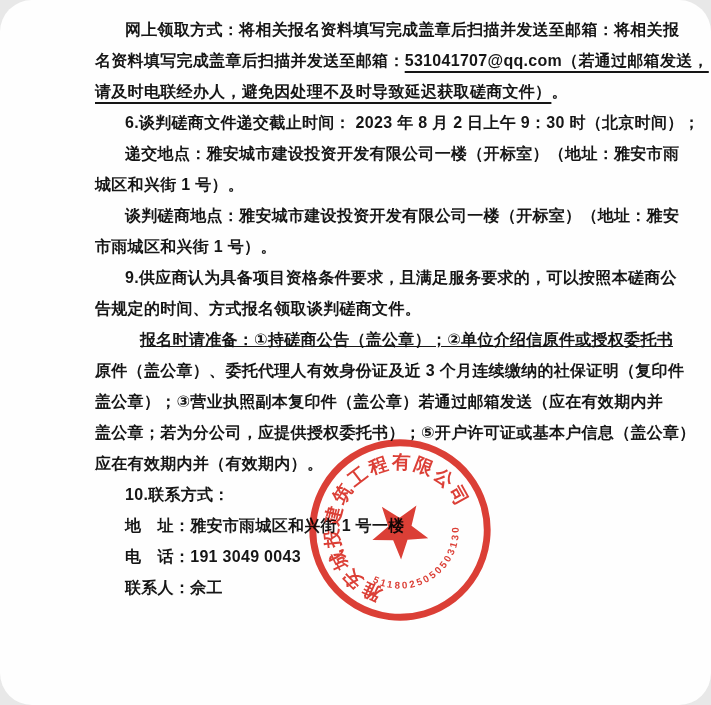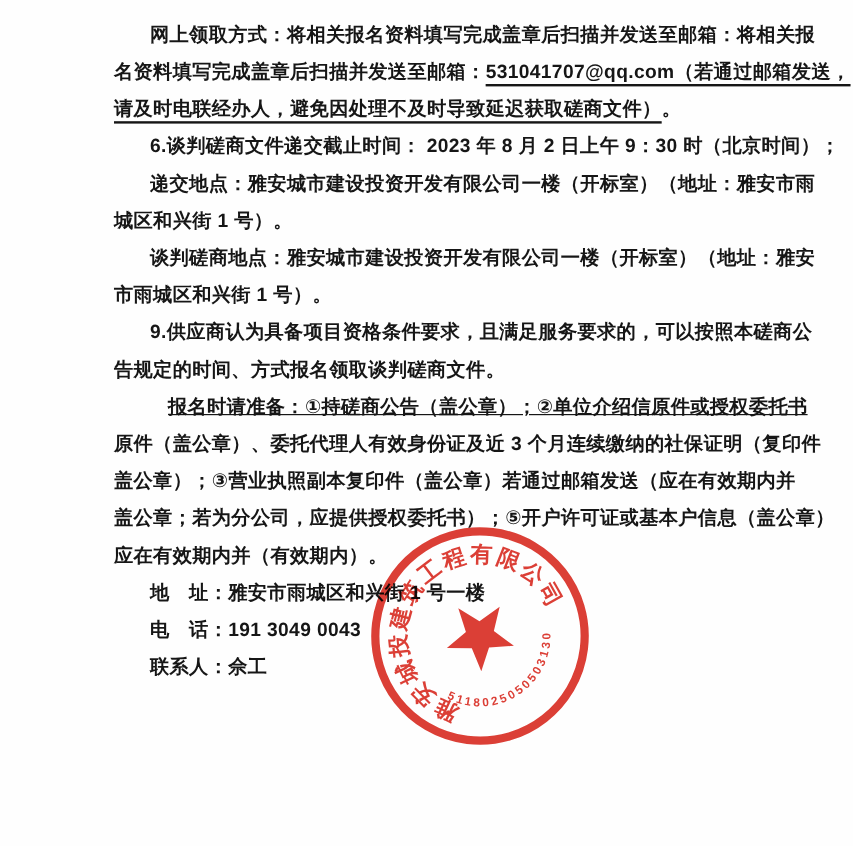--- a/index.html
+++ b/index.html
@@ -3,20 +3,21 @@
 <meta charset="utf-8">
 <style>
   html,body{margin:0;padding:0;background:#e8e8e8;}
   .page{
     position:relative;
     width:711px;height:705px;
     background:#fefefe;
     overflow:hidden;
     font-family:"Liberation Sans","DejaVu Sans",sans-serif;
     color:#161616;
+    border-radius:32px;
   }
   .doc-body{
     position:absolute;
     left:95px;top:14px;right:20px;
   }
   .line{
     height:31px;
     line-height:31px;
     font-size:16px;
     font-weight:700;
@@ -56,20 +57,21 @@
       <div class="line indent-0"><span>城区和兴街 1 号）。</span></div>
       <div class="line indent-1"><span>谈判磋商地点：雅安城市建设投资开发有限公司一楼（开标室）（地址：雅安</span></div>
       <div class="line indent-0"><span>市雨城区和兴街 1 号）。</span></div>
       <div class="line indent-1"><span>9.供应商认为具备项目资格条件要求，且满足服务要求的，可以按照本磋商公</span></div>
       <div class="line indent-0"><span>告规定的时间、方式报名领取谈判磋商文件。</span></div>
       <div class="line indent-2"><span>报名时请准备：①持磋商公告（盖公章）；②单位介绍信原件或授权委托书</span></div>
       <div class="line indent-0"><span>原件（盖公章）、委托代理人有效身份证及近 3 个月连续缴纳的社保证明（复印件</span></div>
       <div class="line indent-0"><span>盖公章）；③营业执照副本复印件（盖公章）若通过邮箱发送（应在有效期内并</span></div>
       <div class="line indent-0"><span>盖公章；若为分公司，应提供授权委托书）；⑤开户许可证或基本户信息（盖公章）</span></div>
       <div class="line indent-0"><span>应在有效期内并（有效期内）。</span></div>
+      <div class="line indent-1"><span>10.联系方式：</span></div>
       <div class="line indent-1"><span>地　址：雅安市雨城区和兴街 1 号一楼</span></div>
       <div class="line indent-1"><span>电　话：191 3049 0043</span></div>
       <div class="line indent-1"><span>联系人：佘工</span></div>
     </div>
 
   <svg class="seal" viewBox="0 0 200 200" aria-hidden="true">
     <defs>
       <path id="nameArc" d="M 51.7,140.5 A 63,63 0 1,1 148.3,59.5 A 63,63 0 1,1 51.7,140.5"></path>
       <path id="codeArc" d="M 44.4,122.5 A 60,60 0 0,0 158.2,114.5"></path>
     </defs>

